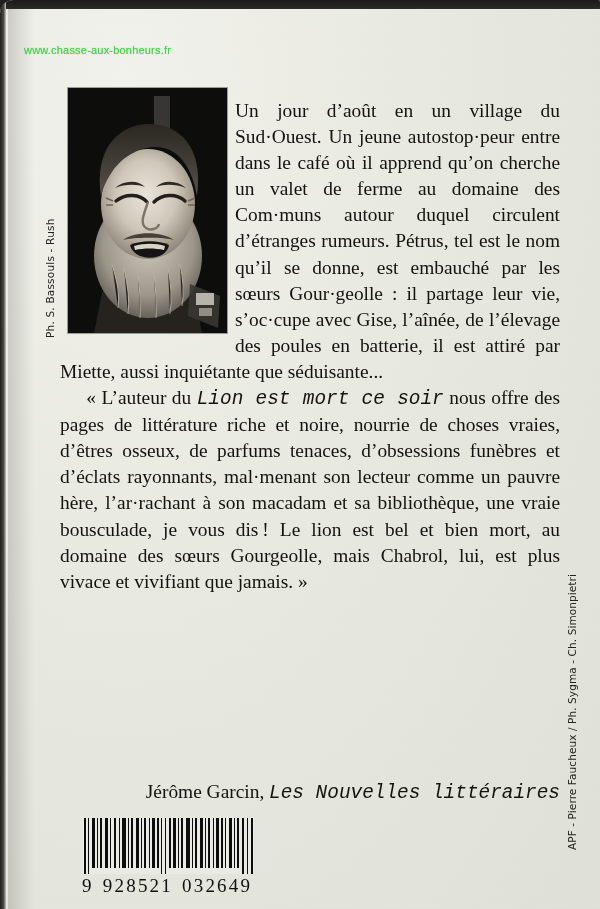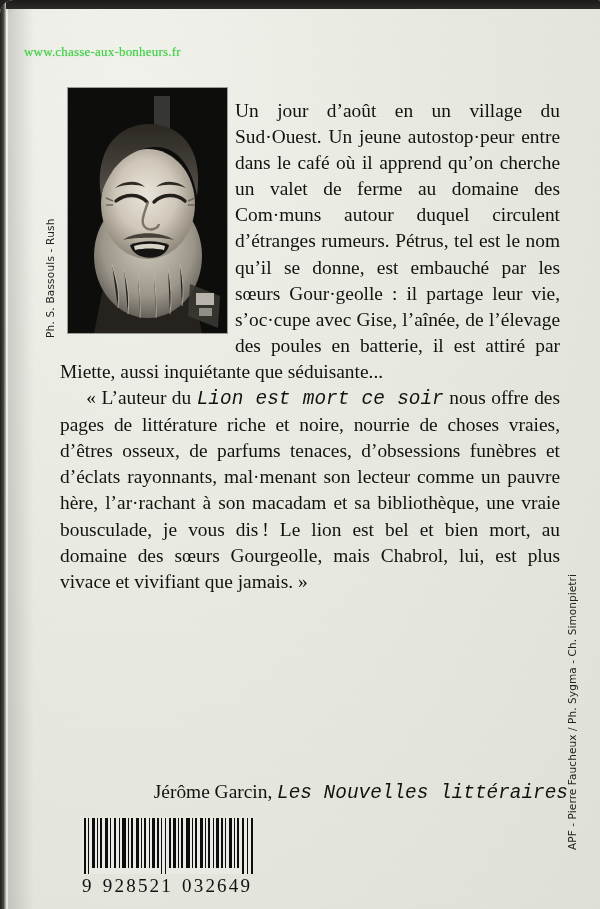--- a/index.html
+++ b/index.html
@@ -50,22 +50,22 @@
     background-image:
       repeating-linear-gradient(0deg, rgba(0,0,0,.018) 0 1px, rgba(255,255,255,0) 1px 3px),
       repeating-linear-gradient(90deg, rgba(0,0,0,.012) 0 1px, rgba(255,255,255,0) 1px 4px);
   }
 
   
   #watermark {
     position: absolute;
     left: 24px;
     top: 44px;
-    font-family: Liberation Serif, serif;
-    font-size: 13px;
+    font-family: Liberation Sans, sans-serif;
+    font-size: 11px;
     letter-spacing: .2px;
     color: #44d14a;
     text-shadow: 0 0 1px rgba(60,200,70,.6);
     white-space: nowrap;
   }
 
   
   #photo {
     position: absolute;
     left: 68px;
@@ -135,21 +135,21 @@
     float: left;
     width: 175px;
     height: 248px;
     shape-outside: margin-box;
   }
   .indent { text-indent: 1.35em; }
   .ital { font-style: italic; font-family: Liberation Mono, monospace; }
 
   #attribution {
     position: absolute;
-    left: 68px;
+    left: 60px;
     top: 779px;
     width: 500px;
     font-size: 19.4px;
     line-height: 26px;
     text-align: right;
     white-space: nowrap;
   }
 
   
   #barcode-block {

